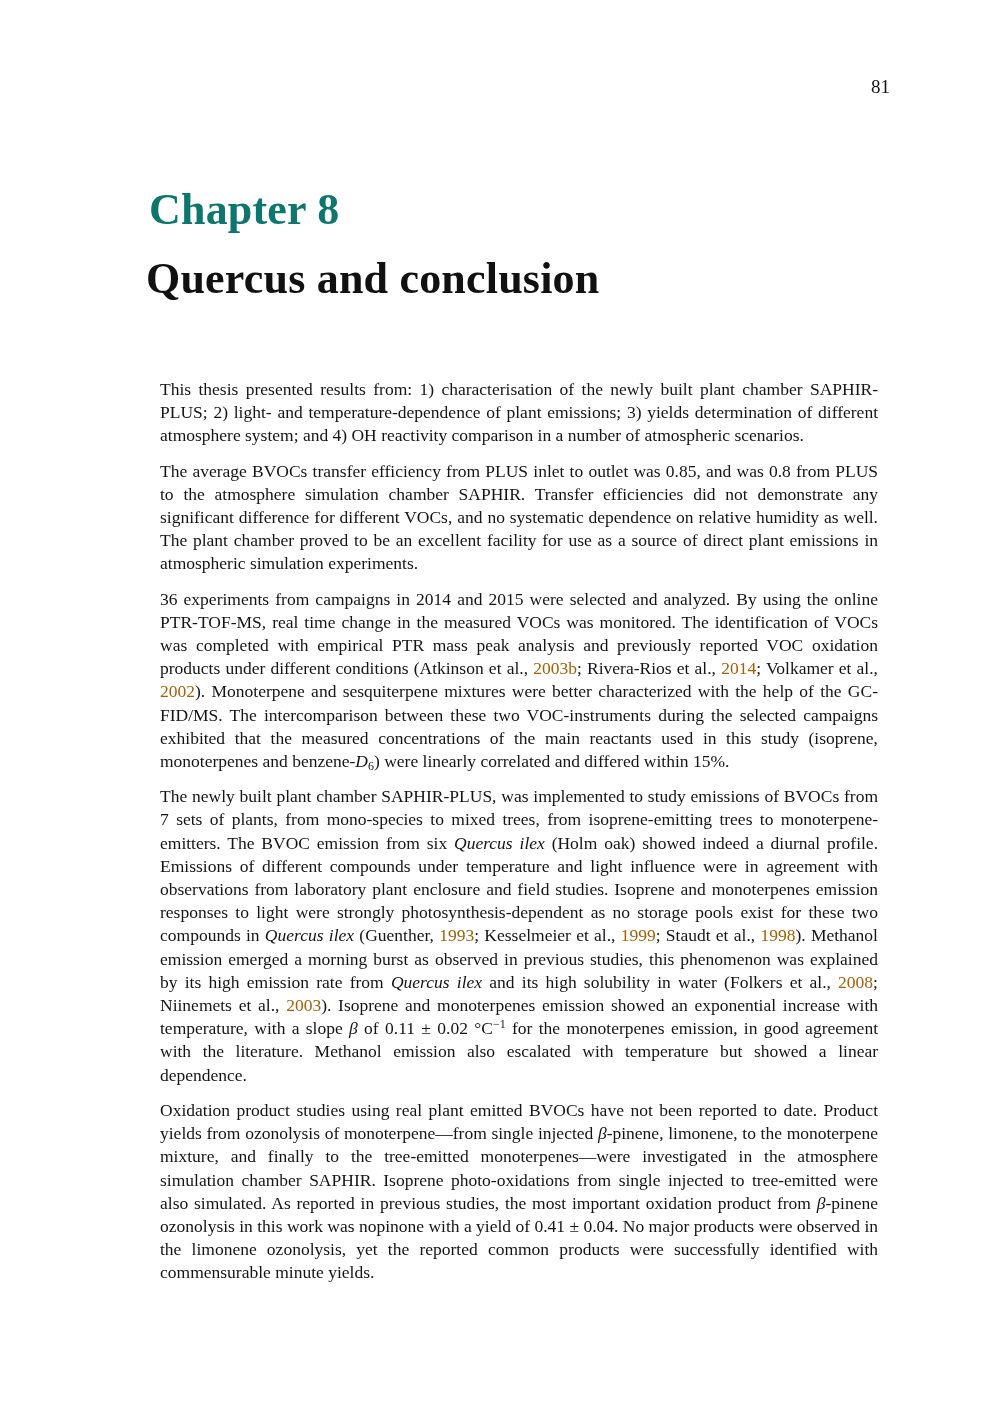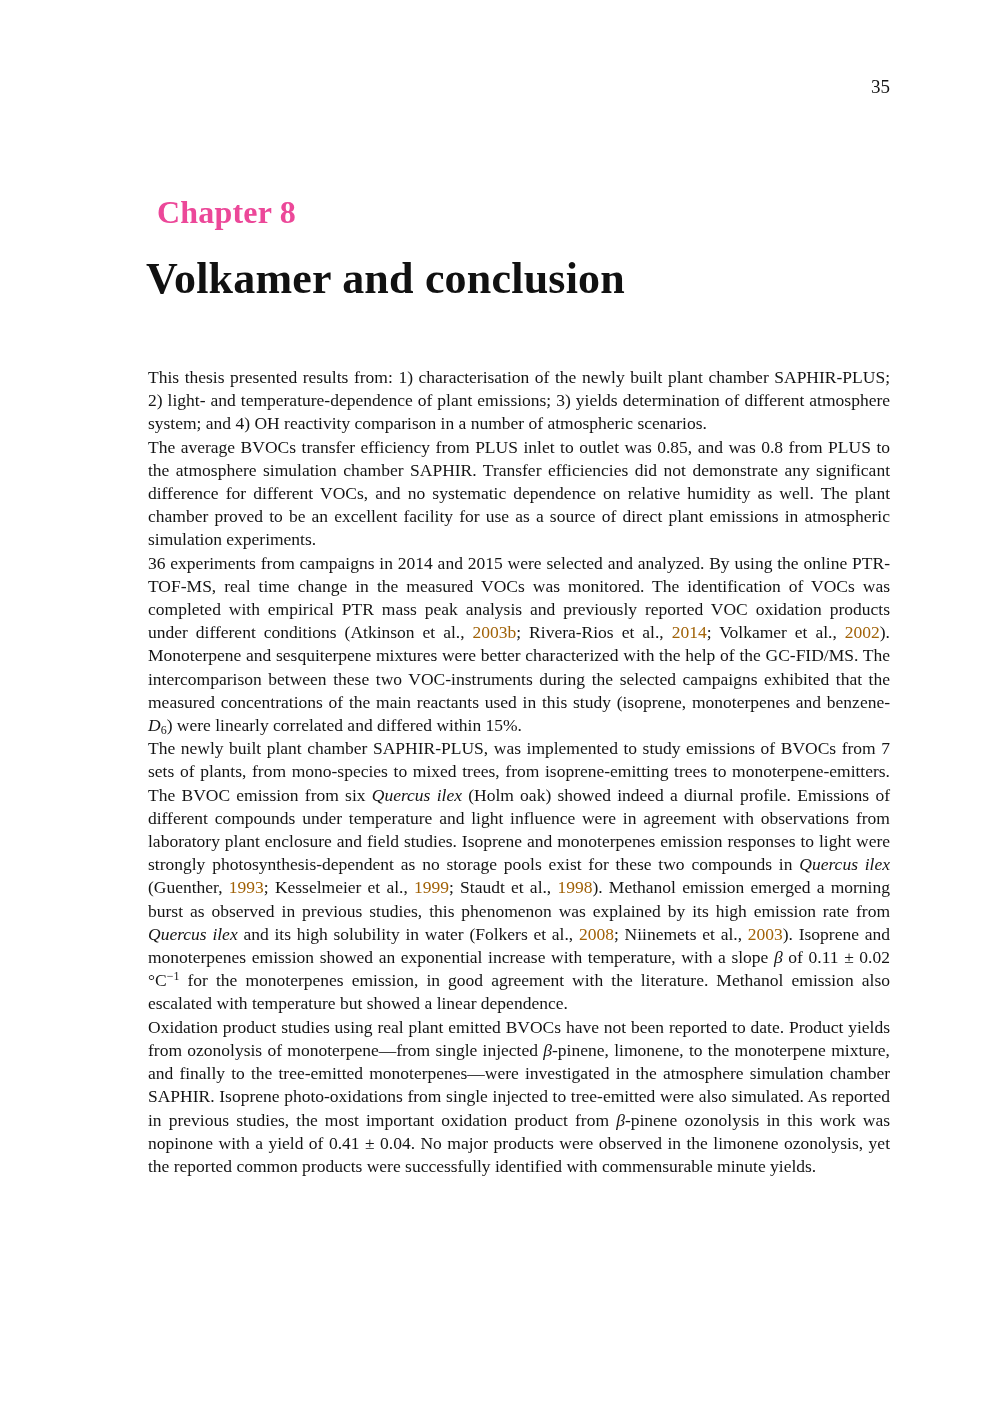--- a/index.html
+++ b/index.html
@@ -21,25 +21,25 @@
     top: 77px;
     right: 110px;
     font-size: 19px;
     line-height: 1;
     color: #141414;
   }
   .chapter-label {
     position: absolute;
     left: 147px;
     top: 186px;
-    margin: 10px;
-    font-size: 32px;
+    margin: 2px;
+    font-size: 44px;
     line-height: 1;
     font-weight: bold;
-    color: #ec4899;
+    color: #0f766e;
     letter-spacing: 0.2px;
   }
   .chapter-title {
     position: absolute;
     left: 146px;
     top: 257px;
     margin: 0;
     font-size: 44px;
     line-height: 1;
     font-weight: bold;
@@ -52,21 +52,21 @@
     top: 366px;
     width: 742px;
     font-size: 17.5px;
     line-height: 23.2px;
     text-align: justify;
     hyphens: auto;
     -webkit-hyphens: auto;
     color: #141414;
   }
   .body-text p {
-    margin: 0;
+    margin: 12px;
     padding: 0;
     text-indent: 0;
   }
   .cite {
     color: #a16207;
     cursor: pointer;
   }
   .body-text i {
     font-style: italic;
   }
@@ -78,25 +78,25 @@
   .body-text sup {
     font-size: 12px;
     line-height: 0;
     vertical-align: 6px;
   }
 </style>
 </head>
 <body>
 
 <div class="page">
-  <div class="page-number">35</div>
+  <div class="page-number">81</div>
 
   <h2 class="chapter-label">Chapter 8</h2>
 
-  <h1 class="chapter-title">Volkamer and conclusion</h1>
+  <h1 class="chapter-title">Quercus and conclusion</h1>
 
   <div class="body-text">
       <p><span>This thesis presented results from: 1) characterisation of the newly built plant chamber SAPHIR-PLUS; 2) light- and temperature-dependence of plant emissions; 3) yields determination of different atmosphere system; and 4) OH reactivity comparison in a number of atmospheric scenarios.</span></p>
       <p><span>The average BVOCs transfer efficiency from PLUS inlet to outlet was 0.85, and was 0.8 from PLUS to the atmosphere simulation chamber SAPHIR. Transfer efficiencies did not demonstrate any significant difference for different VOCs, and no systematic dependence on relative humidity as well. The plant chamber proved to be an excellent facility for use as a source of direct plant emissions in atmospheric simulation experiments.</span></p>
       <p><span>36 experiments from campaigns in 2014 and 2015 were selected and analyzed. By using the online PTR-TOF-MS, real time change in the measured VOCs was monitored. The identification of VOCs was completed with empirical PTR mass peak analysis and previously reported VOC oxidation products under different conditions (Atkinson et al., </span><span class="cite">2003b</span><span>; Rivera-Rios et al., </span><span class="cite">2014</span><span>; Volkamer et al., </span><span class="cite">2002</span><span>). Monoterpene and sesquiterpene mixtures were better characterized with the help of the GC-FID/MS. The intercomparison between these two VOC-instruments during the selected campaigns exhibited that the measured concentrations of the main reactants used in this study (isoprene, monoterpenes and benzene-</span><i>D</i><sub>6</sub><span>) were linearly correlated and differed within 15%.</span></p>
       <p><span>The newly built plant chamber SAPHIR-PLUS, was implemented to study emissions of BVOCs from 7 sets of plants, from mono-species to mixed trees, from isoprene-emitting trees to monoterpene-emitters. The BVOC emission from six </span><i>Quercus ilex</i><span> (Holm oak) showed indeed a diurnal profile. Emissions of different compounds under temperature and light influence were in agreement with observations from laboratory plant enclosure and field studies. Isoprene and monoterpenes emission responses to light were strongly photosynthesis-dependent as no storage pools exist for these two compounds in </span><i>Quercus ilex</i><span> (Guenther, </span><span class="cite">1993</span><span>; Kesselmeier et al., </span><span class="cite">1999</span><span>; Staudt et al., </span><span class="cite">1998</span><span>). Methanol emission emerged a morning burst as observed in previous studies, this phenomenon was explained by its high emission rate from </span><i>Quercus ilex</i><span> and its high solubility in water (Folkers et al., </span><span class="cite">2008</span><span>; Niinemets et al., </span><span class="cite">2003</span><span>). Isoprene and monoterpenes emission showed an exponential increase with temperature, with a slope </span><i>β</i><span> of 0.11 ± 0.02 °C</span><sup>−1</sup><span> for the monoterpenes emission, in good agreement with the literature. Methanol emission also escalated with temperature but showed a linear dependence.</span></p>
       <p><span>Oxidation product studies using real plant emitted BVOCs have not been reported to date. Product yields from ozonolysis of monoterpene—from single injected </span><i>β</i><span>-pinene, limonene, to the monoterpene mixture, and finally to the tree-emitted monoterpenes—were investigated in the atmosphere simulation chamber SAPHIR. Isoprene photo-oxidations from single injected to tree-emitted were also simulated. As reported in previous studies, the most important oxidation product from </span><i>β</i><span>-pinene ozonolysis in this work was nopinone with a yield of 0.41 ± 0.04. No major products were observed in the limonene ozonolysis, yet the reported common products were successfully identified with commensurable minute yields.</span></p>
     </div>
 </div>
 

